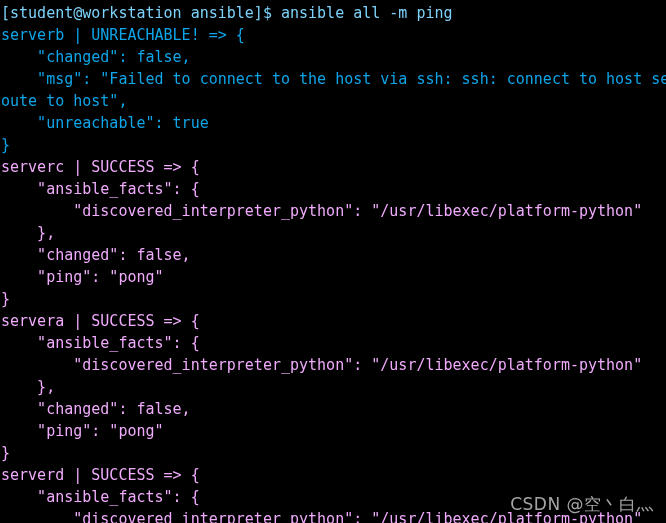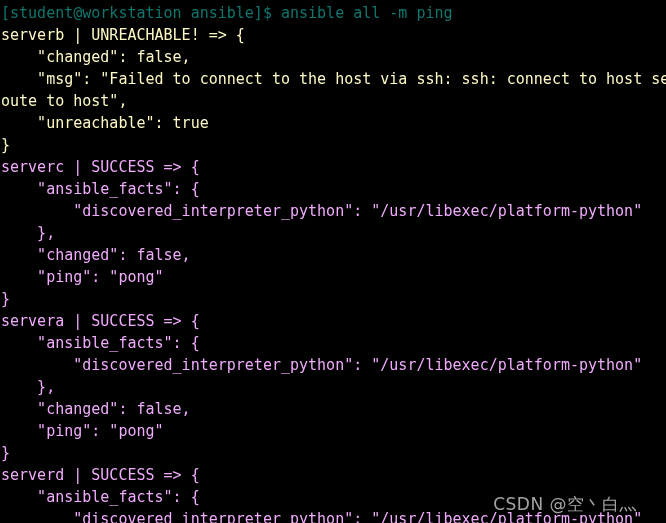--- a/index.html
+++ b/index.html
@@ -28,26 +28,26 @@
     padding: 2px 0 0 0;
     box-sizing: border-box;
   }
   .line {
     white-space: pre;
     height: 22px;
     line-height: 22px;
     padding-left: 1px;
     overflow: hidden;
   }
-  .c-prompt   { color: #0f766e; }
+  .c-prompt   { color: #7dd3fc; }
   .c-success  { color: #f0abfc; }
-  .c-unreach  { color: #fef9c3; }
+  .c-unreach  { color: #0ea5e9; }
   .watermark {
     position: absolute;
-    right: 29px;
+    right: 12px;
     bottom: 8px;
     color: #c9c9c9;
     font-family: "DejaVu Sans", "Liberation Sans", sans-serif;
     font-size: 17px;
     letter-spacing: 0.5px;
     opacity: 0.82;
     white-space: pre;
     pointer-events: none;
   }
 </style>

